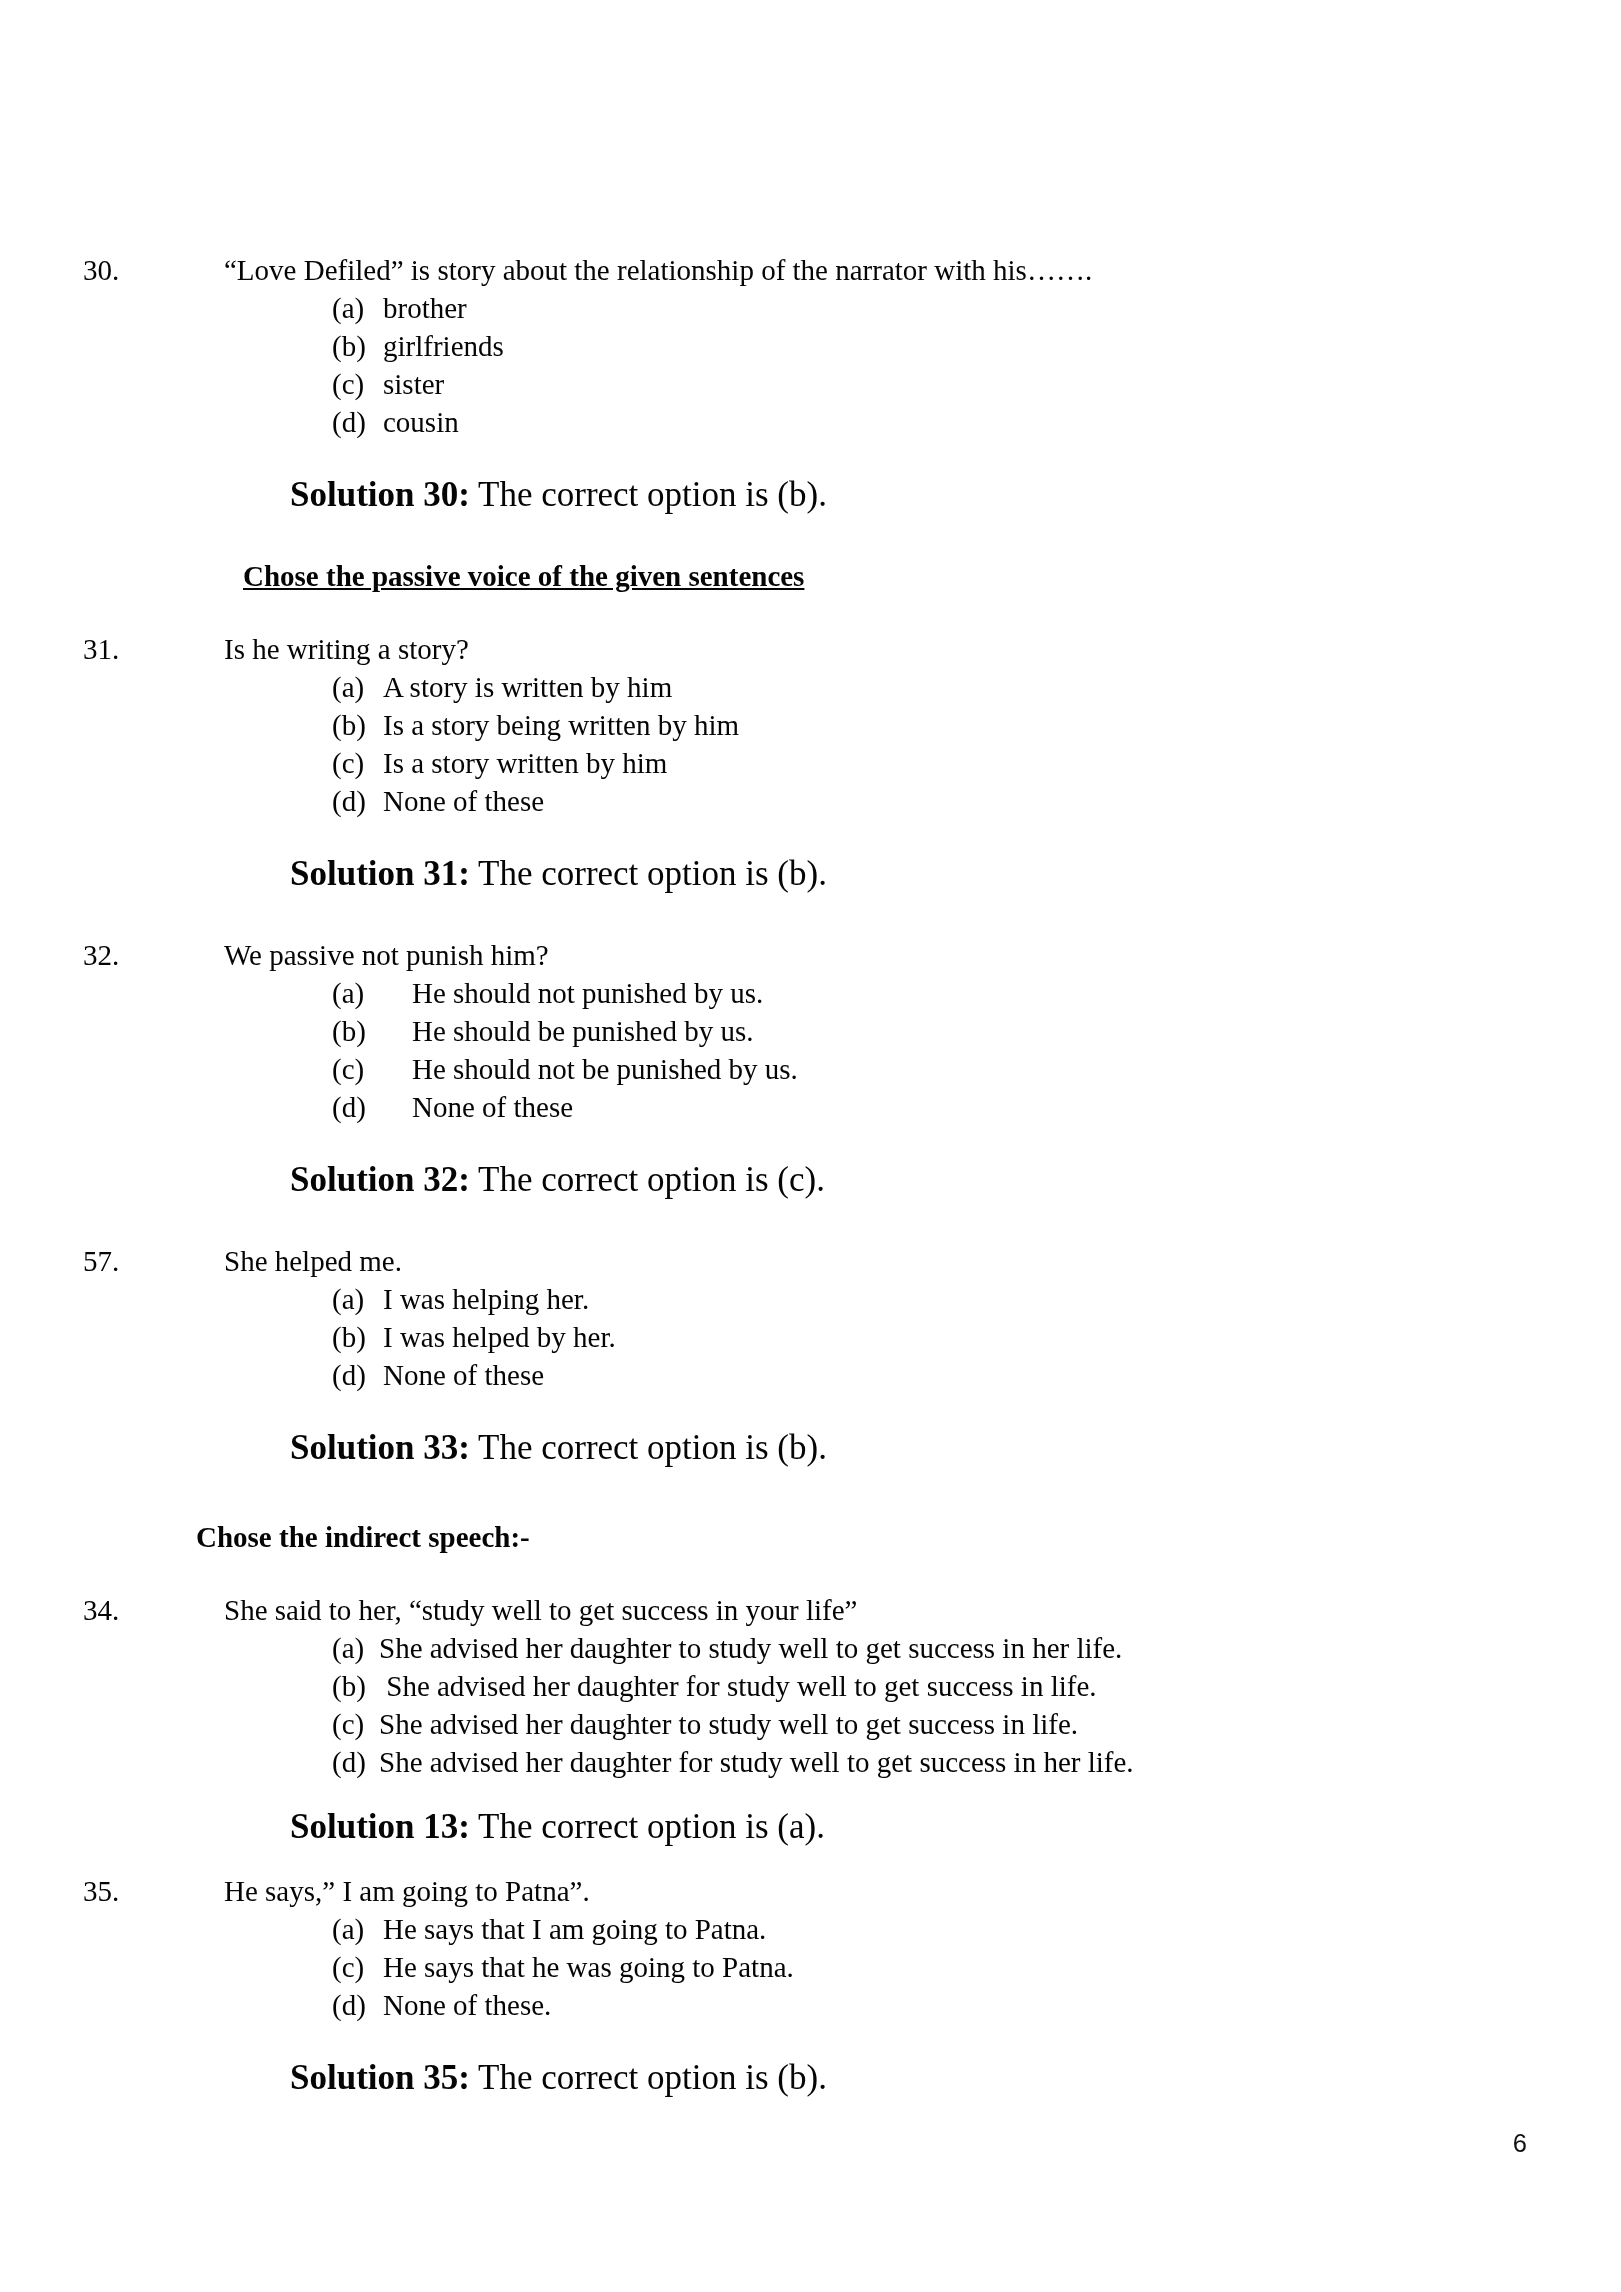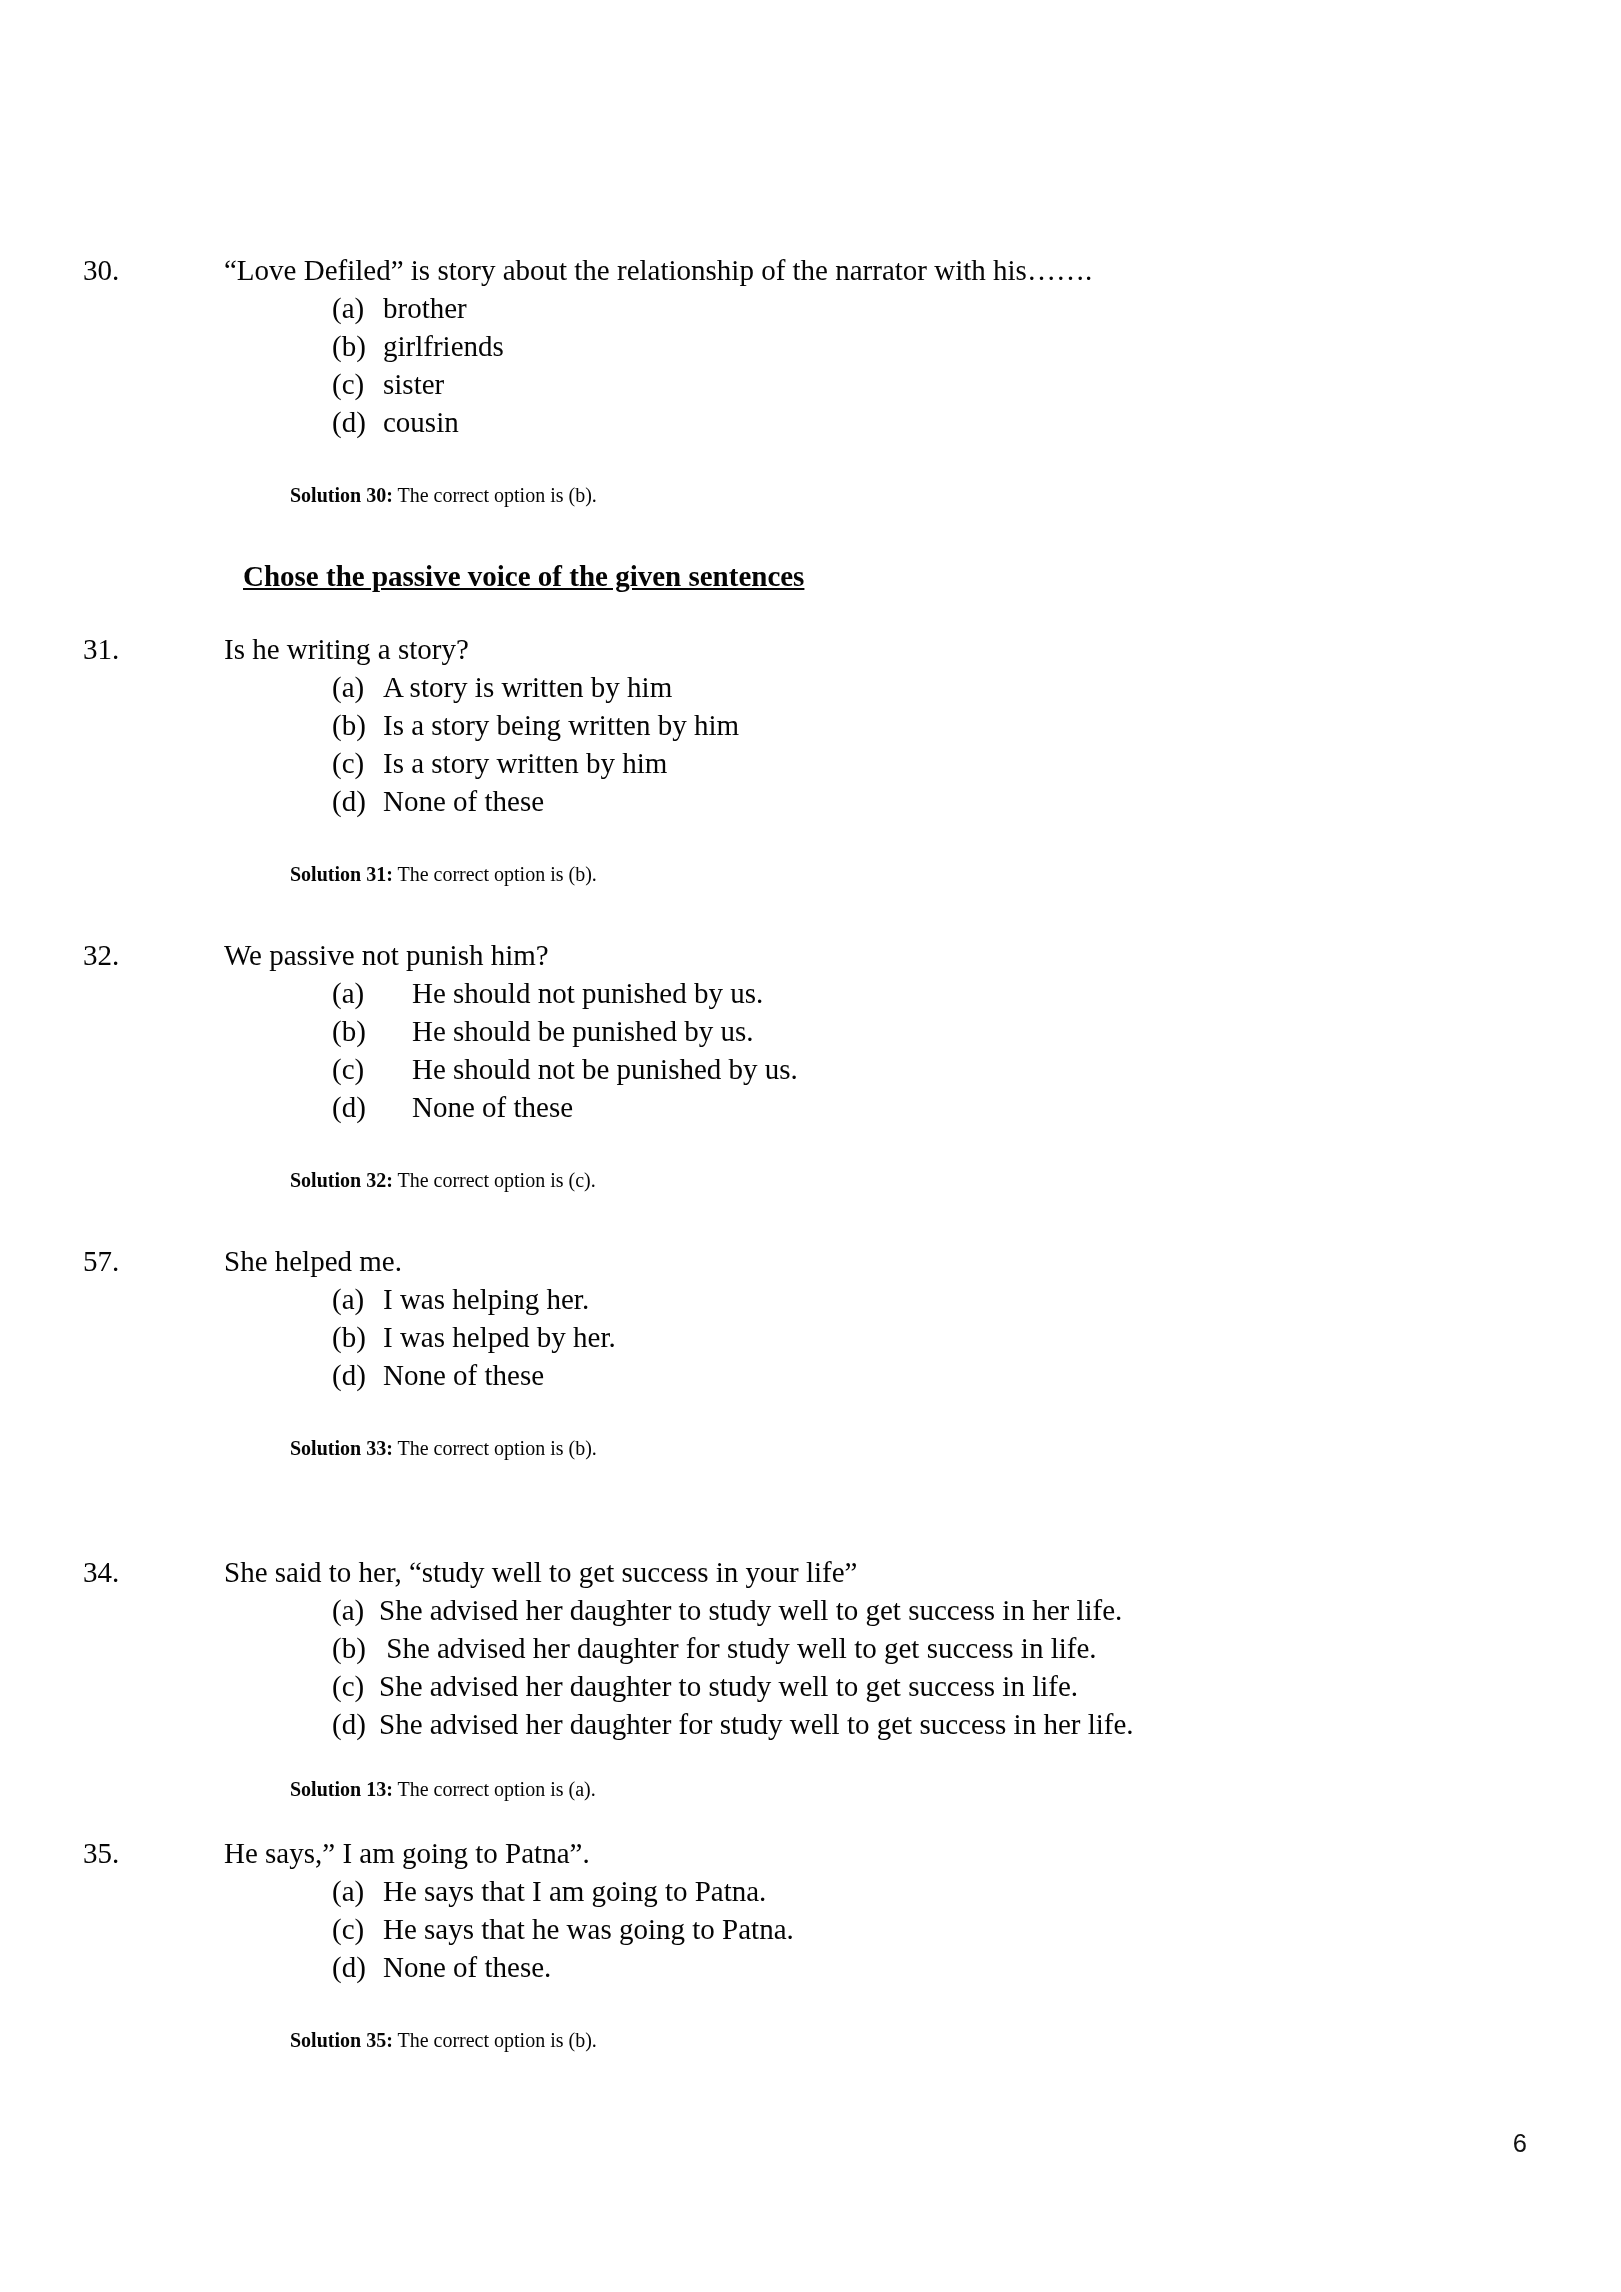--- a/index.html
+++ b/index.html
@@ -50,21 +50,21 @@
     margin-left: 42px;
   }
   .opt-line .opt-tag {
     display: inline-block;
   }
   .tag-narrow .opt-tag { width: 51px; }
   .tag-wide   .opt-tag { width: 80px; }
   .tag-snug   .opt-tag { width: 47px; }
 
   .solution {
-    font-size: 20px;
+    font-size: 35px;
     line-height: 38px;
     padding-left: 290px;
     white-space: pre;
   }
   .solution b {
     font-weight: bold;
   }
 
   .section-head {
     font-size: 29px;
@@ -144,20 +144,21 @@
       <div class="q-line q-stem"><span class="q-num">57.</span><span>She helped me.</span></div>
       <div class="q-line opt-line tag-narrow"><span class="opt-tag">(a)</span><span>I was helping her.</span></div>
       <div class="q-line opt-line tag-narrow"><span class="opt-tag">(b)</span><span>I was helped by her.</span></div>
       <div class="q-line opt-line tag-narrow"><span class="opt-tag">(d)</span><span>None of these</span></div>
       <div class="gap-lg"></div>
       <div class="solution"><b>Solution 33:</b><span> The correct option is (b).</span></div>
     </div>
 
     <div class="gap-xxl"></div>
 
+    <div class="section-head head-indirect">Chose the indirect speech:-</div>
 
     <div class="gap-lg"></div>
 
     <div class="q-block">
       <div class="q-line q-stem"><span class="q-num">34.</span><span>She said to her, “study well to get success in your life”</span></div>
       <div class="q-line opt-line tag-snug"><span class="opt-tag">(a)</span><span>She advised her daughter to study well to get success in her life.</span></div>
       <div class="q-line opt-line tag-snug"><span class="opt-tag">(b)</span><span> She advised her daughter for study well to get success in life.</span></div>
       <div class="q-line opt-line tag-snug"><span class="opt-tag">(c)</span><span>She advised her daughter to study well to get success in life.</span></div>
       <div class="q-line opt-line tag-snug"><span class="opt-tag">(d)</span><span>She advised her daughter for study well to get success in her life.</span></div>
       <div class="gap-md"></div>

